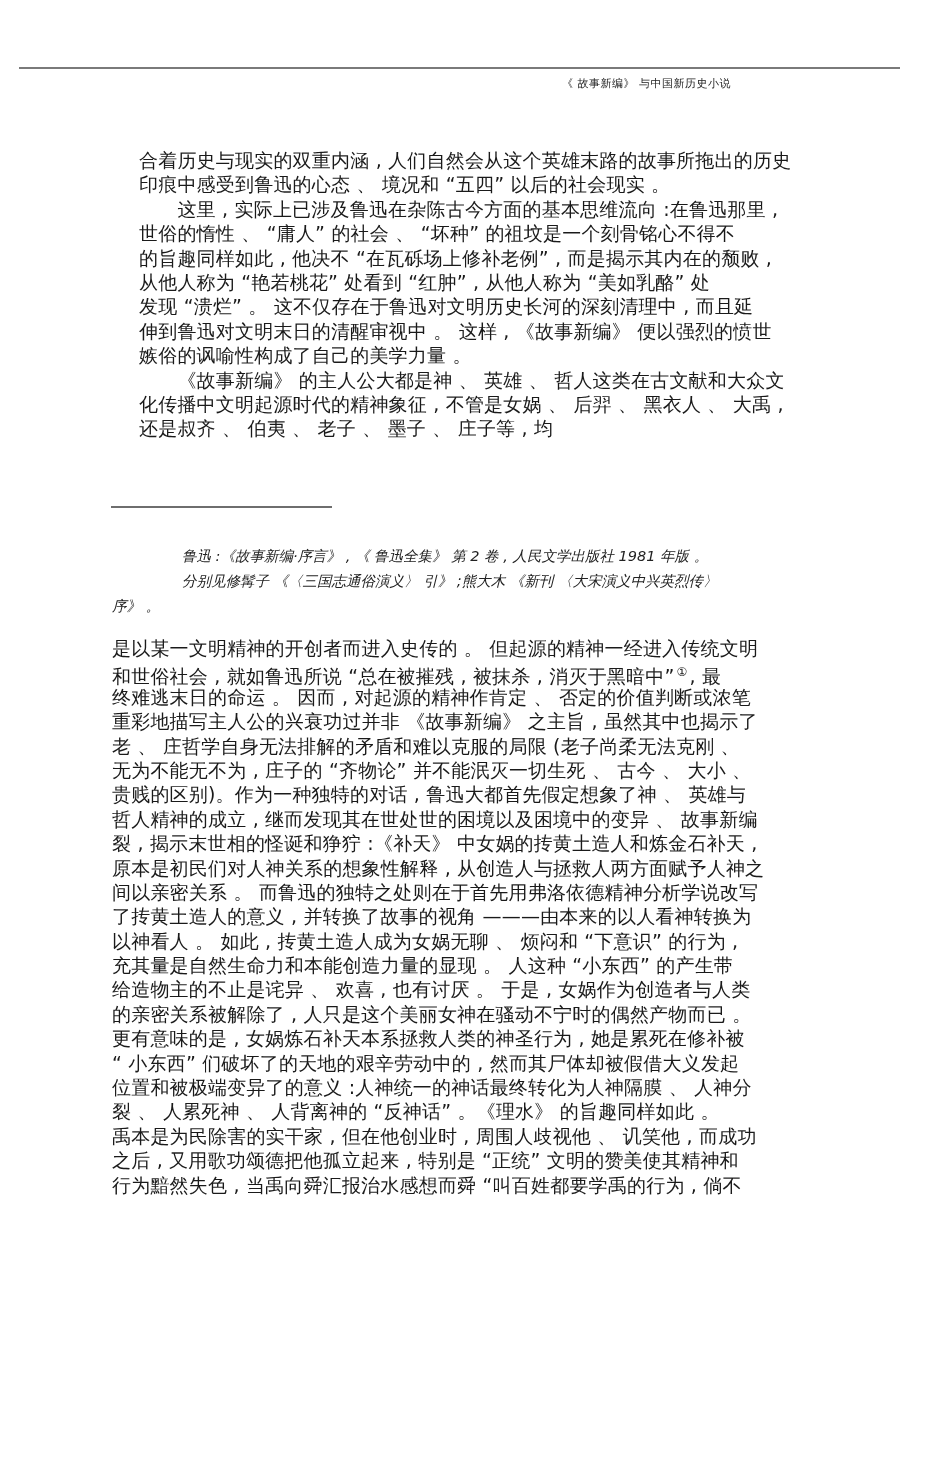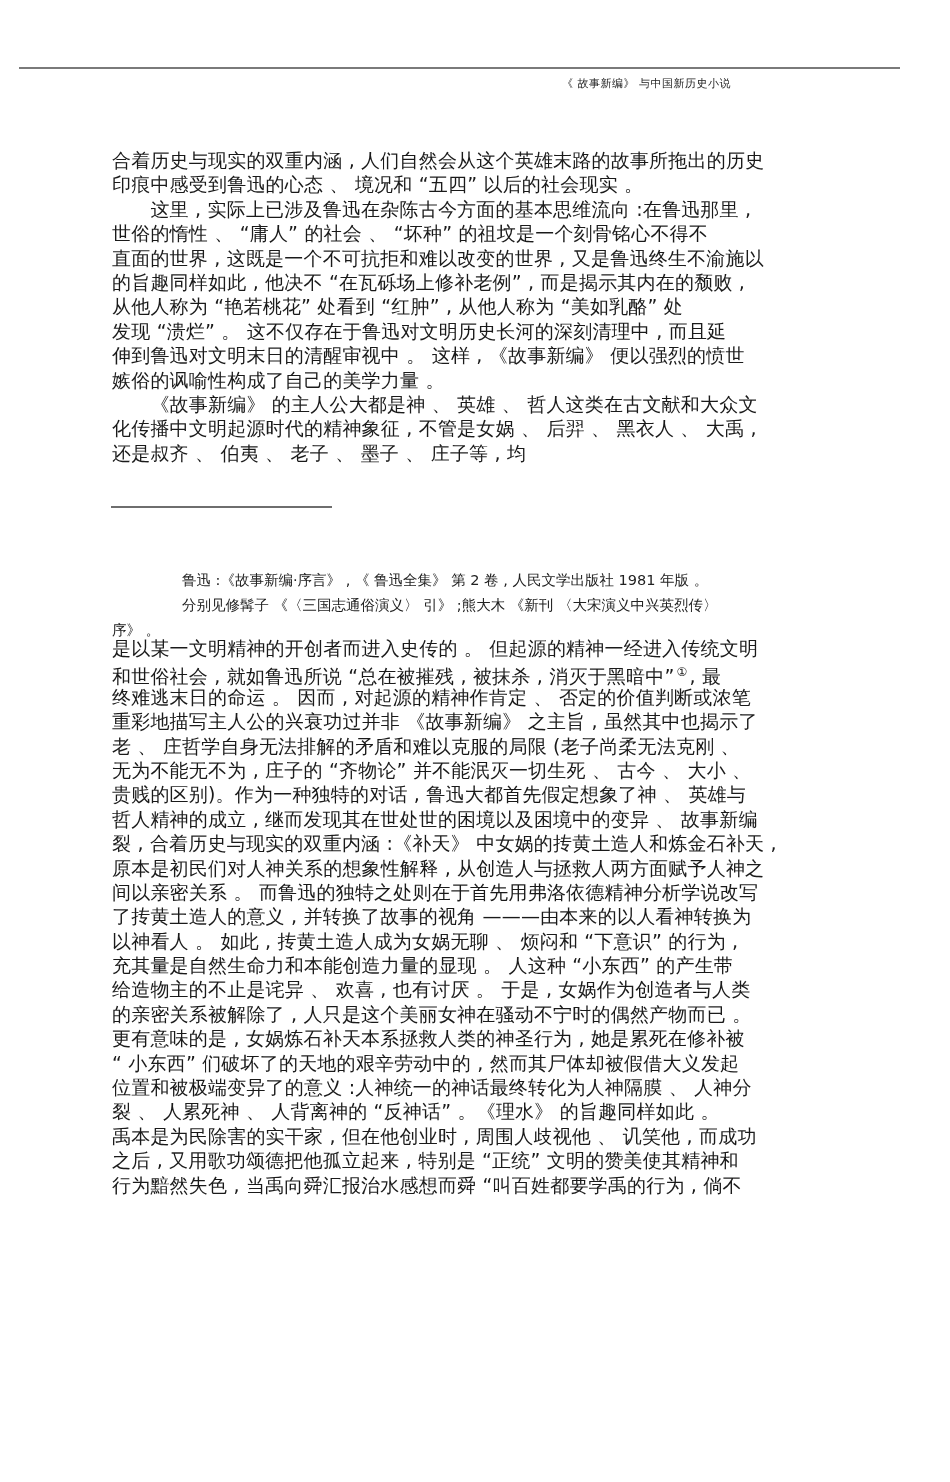--- a/index.html
+++ b/index.html
@@ -54,44 +54,44 @@
       position: absolute;
       left: 111px;
       top: 506px;
       width: 221px;
       height: 2px;
       background: #6e6e6e;
     }
     .footnotes {
       position: absolute;
       left: 112px;
-      top: 568px;
+      top: 544px;
       width: 730px;
+      font-style: italic;
     }
     .fn-line {
       font-size: 14.5px;
       line-height: 25px;
       height: 25px;
       white-space: nowrap;
       color: #222;
     }
     .indent { padding-left: 70px; }
   </style>
 </head>
 <body>
 
 <div class="header-rule"></div>
 <div class="running-head">《 故事新编》 与中国新历史小说</div>
 
-<div class="body-block" style="top:148px;">
+<div class="body-block" style="top:148px;margin-left:27px;">
   <div class="line">合着历史与现实的双重内涵 , 人们自然会从这个英雄末路的故事所拖出的历史</div>
   <div class="line">印痕中感受到鲁迅的心态 、 境况和 “五四” 以后的社会现实 。</div>
   <div class="line">　　这里 , 实际上已涉及鲁迅在杂陈古今方面的基本思维流向 :在鲁迅那里 ,</div>
   <div class="line">世俗的惰性 、 “庸人” 的社会 、 “坏种” 的祖坟是一个刻骨铭心不得不</div>
-  <div class="line">直面的世界 , 这既是一个不可抗拒和难以改变的世界 , 又是鲁迅终生不渝施以</div>
   <div class="line">的旨趣同样如此 , 他决不 “在瓦砾场上修补老例” , 而是揭示其内在的颓败 ,</div>
   <div class="line"> 从他人称为 “艳若桃花” 处看到 “红肿” , 从他人称为 “美如乳酪” 处</div>
   <div class="line">发现 “溃烂” 。 这不仅存在于鲁迅对文明历史长河的深刻清理中 , 而且延</div>
   <div class="line">伸到鲁迅对文明末日的清醒审视中 。 这样 , 《故事新编》 便以强烈的愤世</div>
   <div class="line">嫉俗的讽喻性构成了自己的美学力量 。</div>
   <div class="line">　　《故事新编》 的主人公大都是神 、 英雄 、 哲人这类在古文献和大众文</div>
   <div class="line">化传播中文明起源时代的精神象征 , 不管是女娲 、 后羿 、 黑衣人 、 大禹 ,</div>
   <div class="line"> 还是叔齐 、 伯夷 、 老子 、 墨子 、 庄子等 , 均</div>
 </div>
 
@@ -107,21 +107,21 @@
   <div class="line">是以某一文明精神的开创者而进入史传的 。 但起源的精神一经进入传统文明</div>
   <div class="line">
     <span>和世俗社会 , 就如鲁迅所说 “总在被摧残 , 被抹杀 , 消灭于黑暗中”</span><span class="sup">①</span><span>, 最</span>
   </div>
   <div class="line">终难逃末日的命运 。 因而 , 对起源的精神作肯定 、 否定的价值判断或浓笔</div>
   <div class="line">重彩地描写主人公的兴衰功过并非 《故事新编》 之主旨 , 虽然其中也揭示了</div>
   <div class="line">老 、 庄哲学自身无法排解的矛盾和难以克服的局限 (老子尚柔无法克刚 、</div>
   <div class="line">无为不能无不为 , 庄子的 “齐物论” 并不能泯灭一切生死 、 古今 、 大小 、</div>
   <div class="line"> 贵贱的区别)。作为一种独特的对话 , 鲁迅大都首先假定想象了神 、 英雄与</div>
   <div class="line">哲人精神的成立 , 继而发现其在世处世的困境以及困境中的变异 、 故事新编</div>
-  <div class="line">裂 , 合着历史与现实的双重内涵 :《补天》 中女娲的抟黄土造人和炼金石补天 ,</div>
+  <div class="line">裂 , 揭示末世相的怪诞和狰狞 :《补天》 中女娲的抟黄土造人和炼金石补天 ,</div>
   <div class="line">原本是初民们对人神关系的想象性解释 , 从创造人与拯救人两方面赋予人神之</div>
   <div class="line">间以亲密关系 。 而鲁迅的独特之处则在于首先用弗洛依德精神分析学说改写</div>
   <div class="line">了抟黄土造人的意义 , 并转换了故事的视角 ———由本来的以人看神转换为</div>
   <div class="line">以神看人 。 如此 , 抟黄土造人成为女娲无聊 、 烦闷和 “下意识” 的行为 ,</div>
   <div class="line">充其量是自然生命力和本能创造力量的显现 。 人这种 “小东西” 的产生带</div>
   <div class="line">给造物主的不止是诧异 、 欢喜 , 也有讨厌 。 于是 , 女娲作为创造者与人类</div>
   <div class="line">的亲密关系被解除了 , 人只是这个美丽女神在骚动不宁时的偶然产物而已 。</div>
   <div class="line">更有意味的是 , 女娲炼石补天本系拯救人类的神圣行为 , 她是累死在修补被</div>
   <div class="line"> “ 小东西” 们破坏了的天地的艰辛劳动中的 , 然而其尸体却被假借大义发起</div>
   <div class="line">位置和被极端变异了的意义 :人神统一的神话最终转化为人神隔膜 、 人神分</div>

